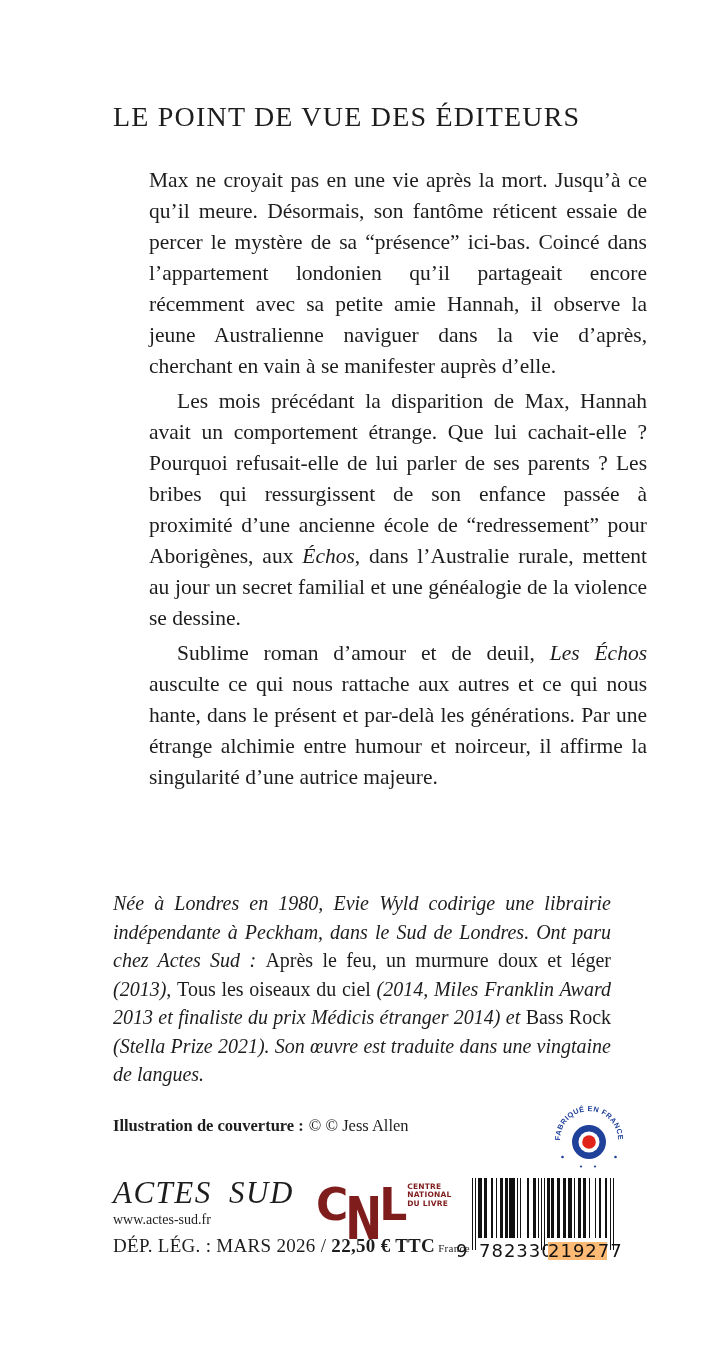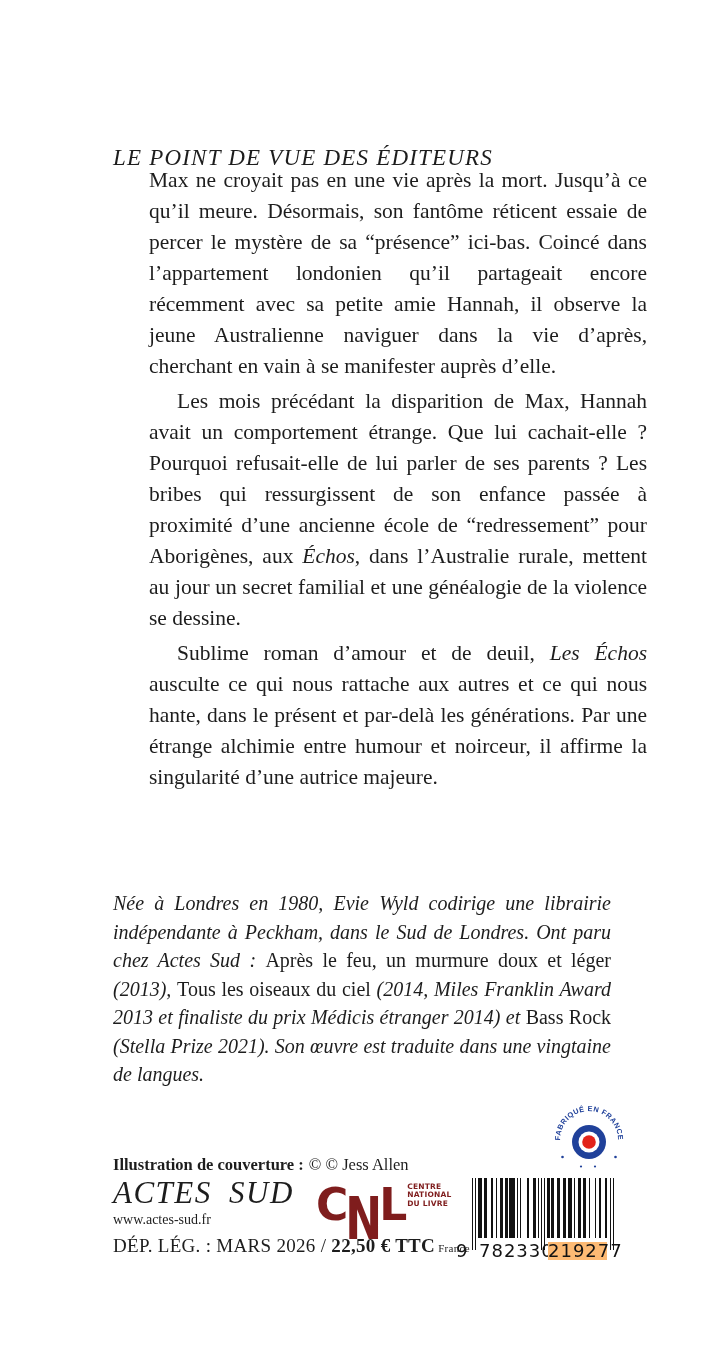--- a/index.html
+++ b/index.html
@@ -8,25 +8,23 @@
     width:720px;height:1358px;
     margin:0 auto;
     background:#ffffff;
     font-family:"Liberation Serif", serif;
     color:#1d1d1d;
     overflow:hidden;
   }
   
   .heading{
     position:absolute;left:113px;top:101px;
-    font-style:italic;
-    font-size:23px;
+    font-size:28px;
     letter-spacing:1.2px;
     white-space:nowrap;
-    margin-top:44px;
   }
   
   .synopsis{
     position:absolute;left:113px;top:165px;width:498px;
     font-size:21.5px;line-height:31px;
     text-align:justify;
     margin-left:36px;
   }
   .synopsis p{margin:0;}
   .synopsis p + p{margin-top:4px;}
@@ -37,21 +35,20 @@
   .bio{
     position:absolute;left:113px;top:889px;width:498px;
     font-size:20px;line-height:28.5px;
     text-align:justify;
     font-style:italic;
   }
   
   .credit{
     position:absolute;left:113px;top:1116px;
     font-size:16.5px;
-    margin-top:39px;
   }
   .credit-label{font-weight:700;}
   .credit-value{margin-left:5px;}
   
   .badge{position:absolute;left:554px;top:1104px;width:70px;height:70px;}
   
   .publisher{position:absolute;left:113px;top:1178px;}
   .publisher-name{
     font-style:italic;font-size:31px;line-height:30px;
     letter-spacing:1.5px;word-spacing:8px;white-space:nowrap;

